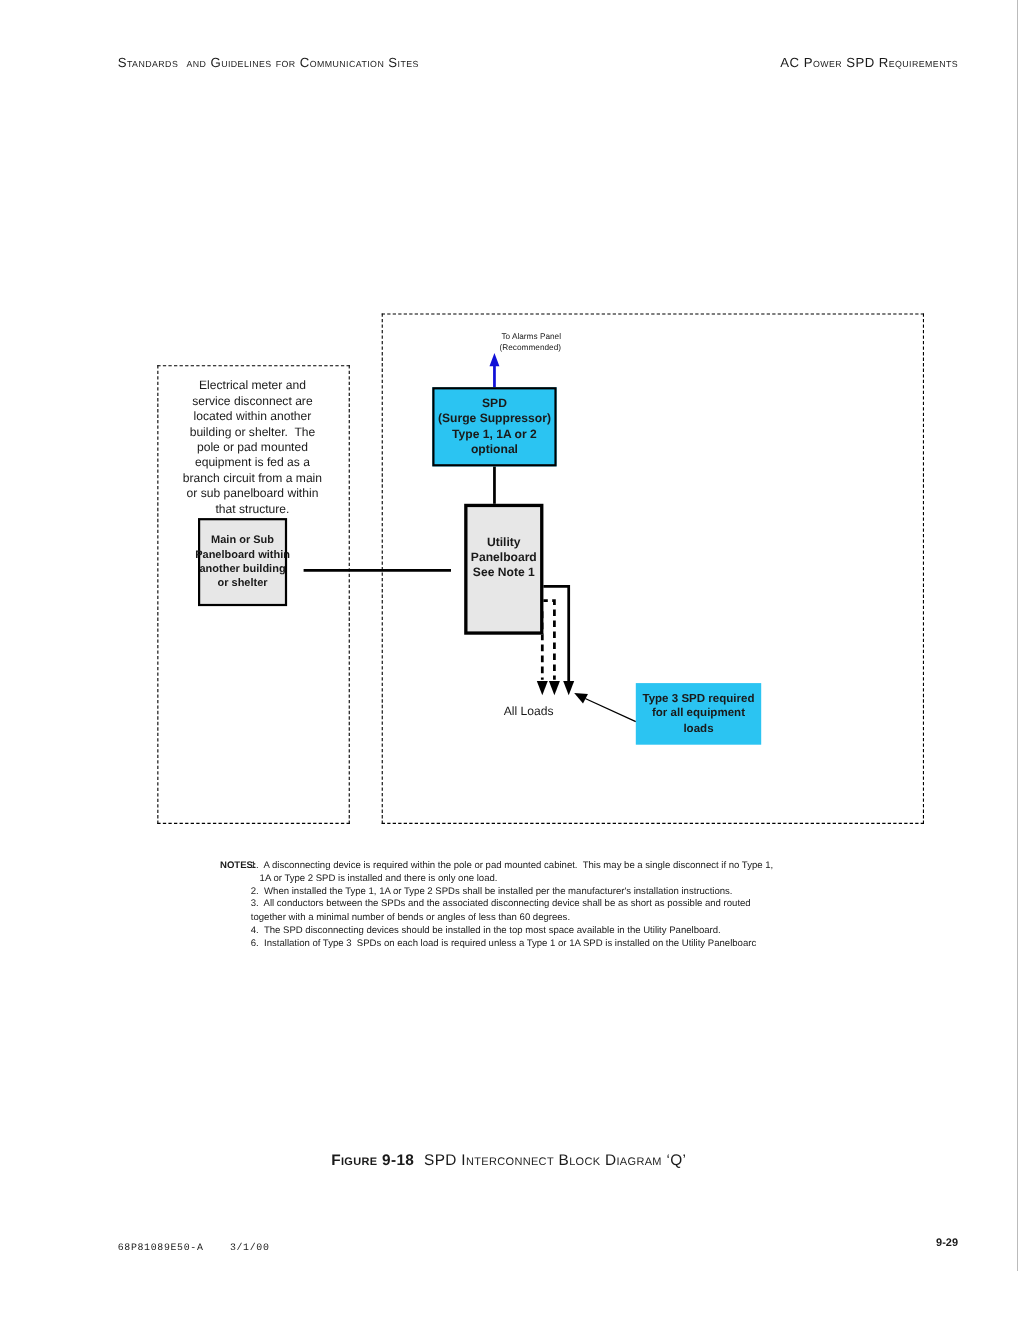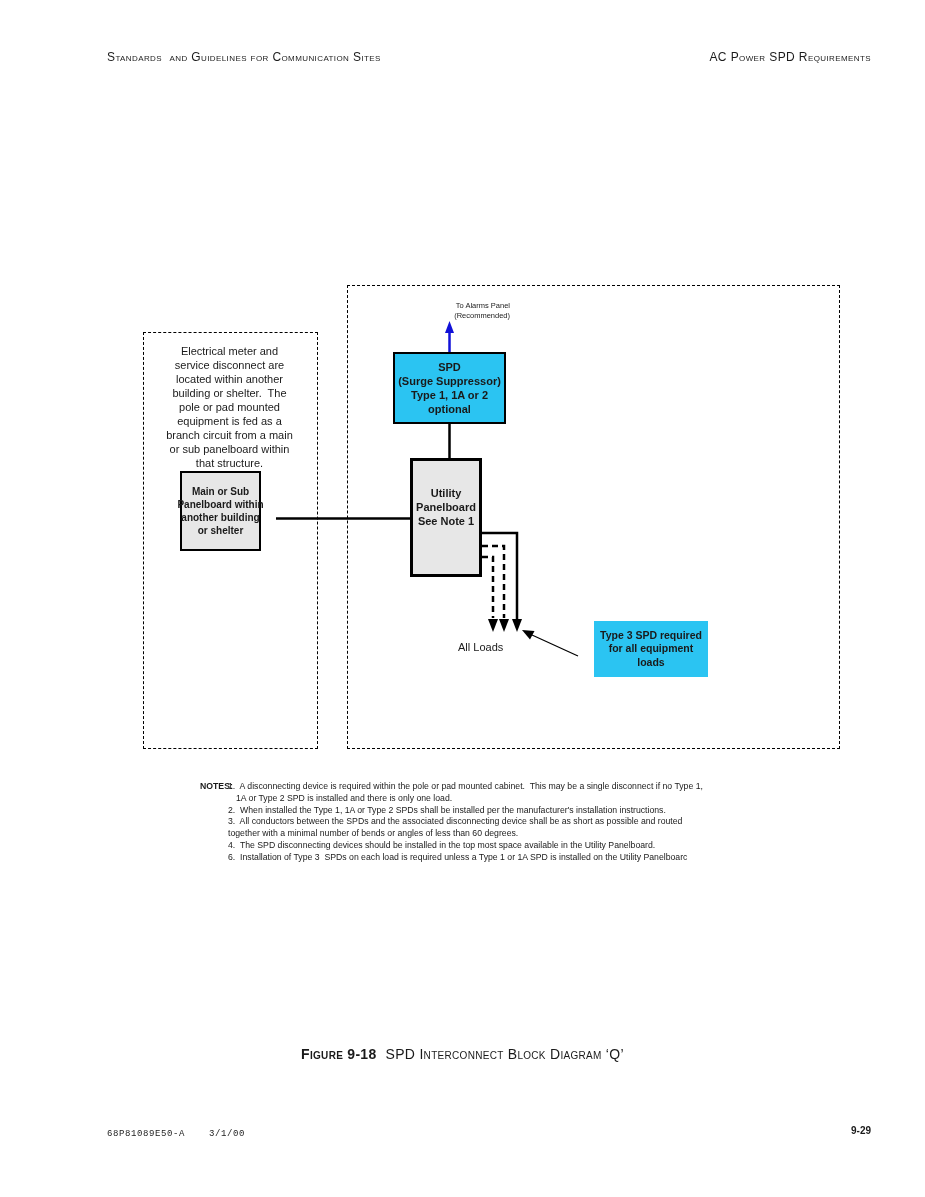--- a/index.html
+++ b/index.html
@@ -25,24 +25,24 @@
              font-size:11px;line-height:14px;}
   .alarms-label{position:absolute;left:389px;top:301px;width:121px;text-align:right;
              font-size:7.5px;line-height:9.5px;color:#222;}
   
   .node{position:absolute;box-sizing:border-box;display:flex;align-items:center;
         justify-content:center;text-align:center;font-weight:bold;}
   .main-box{left:180px;top:471px;width:81px;height:80px;background:#e7e7e7;
         border:2px solid #000;font-size:10px;line-height:13px;}
   .spd-box{left:393px;top:352px;width:113px;height:72px;background:#2bc4f2;
         border:2px solid #000;font-size:11px;line-height:14px;}
-  .utility-box{left:410px;top:458px;width:72px;height:119px;background:#e7e7e7;
+  .utility-box{left:422px;top:458px;width:72px;height:119px;background:#e7e7e7;
         border:3px solid #000;font-size:11px;line-height:14px;padding-bottom:22px;}
   .type3-box{left:578px;top:621px;width:114px;height:56px;background:#2bc4f2;
-        font-size:10.5px;line-height:13.5px;margin-left:16px;}
+        font-size:10.5px;line-height:13.5px;}
   .all-loads{position:absolute;left:458px;top:641px;width:90px;text-align:left;
         font-size:11px;}
   
   .wires{position:absolute;left:0;top:0;pointer-events:none;}
   
   .notes-label{position:absolute;left:200px;top:781px;font-size:8.7px;font-weight:bold;}
   .notes{position:absolute;left:228px;top:781px;font-size:8.7px;line-height:11.8px;}
   .notes div{white-space:pre;}
   .notes .ind{margin-left:8px;}
   

